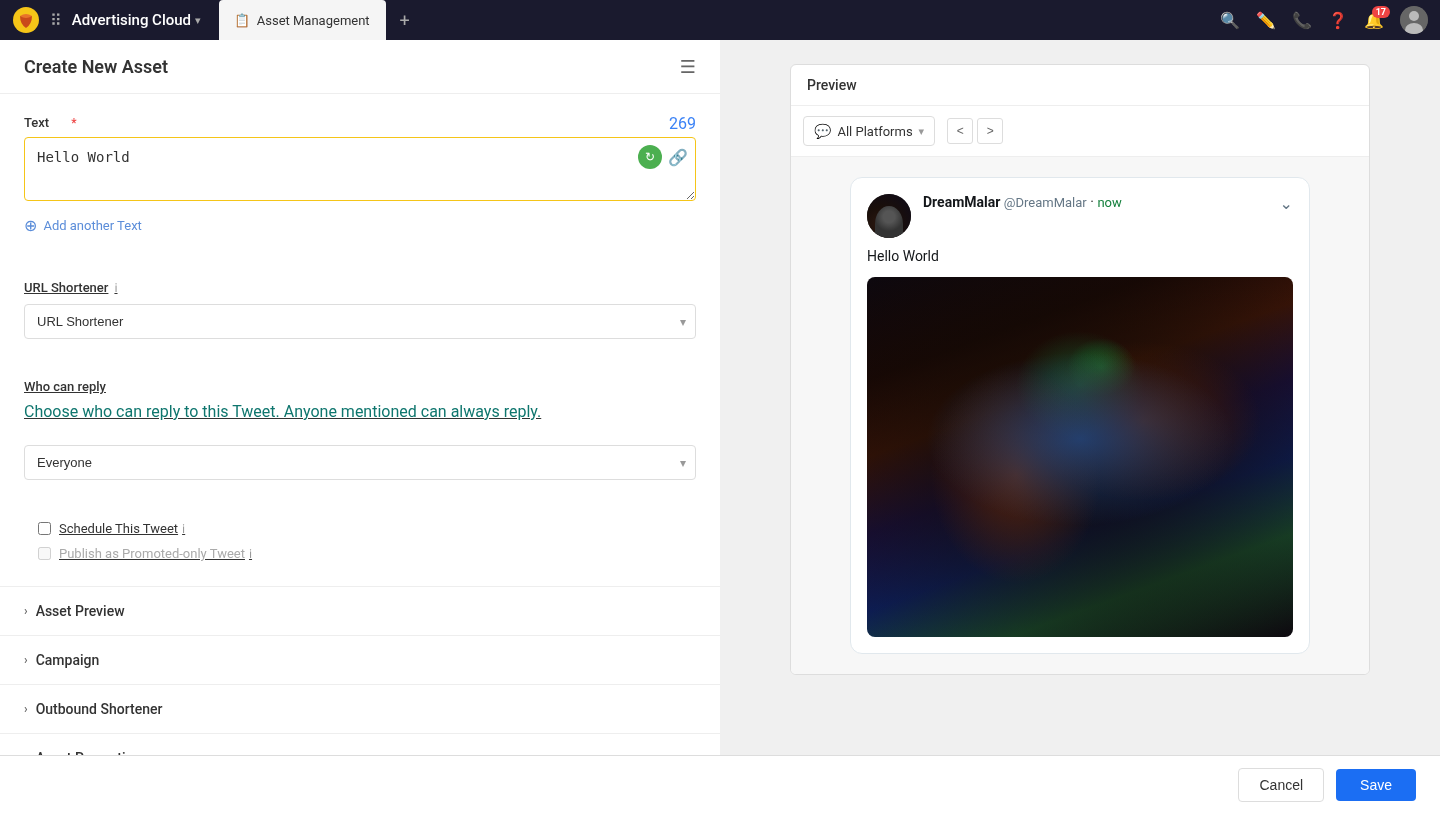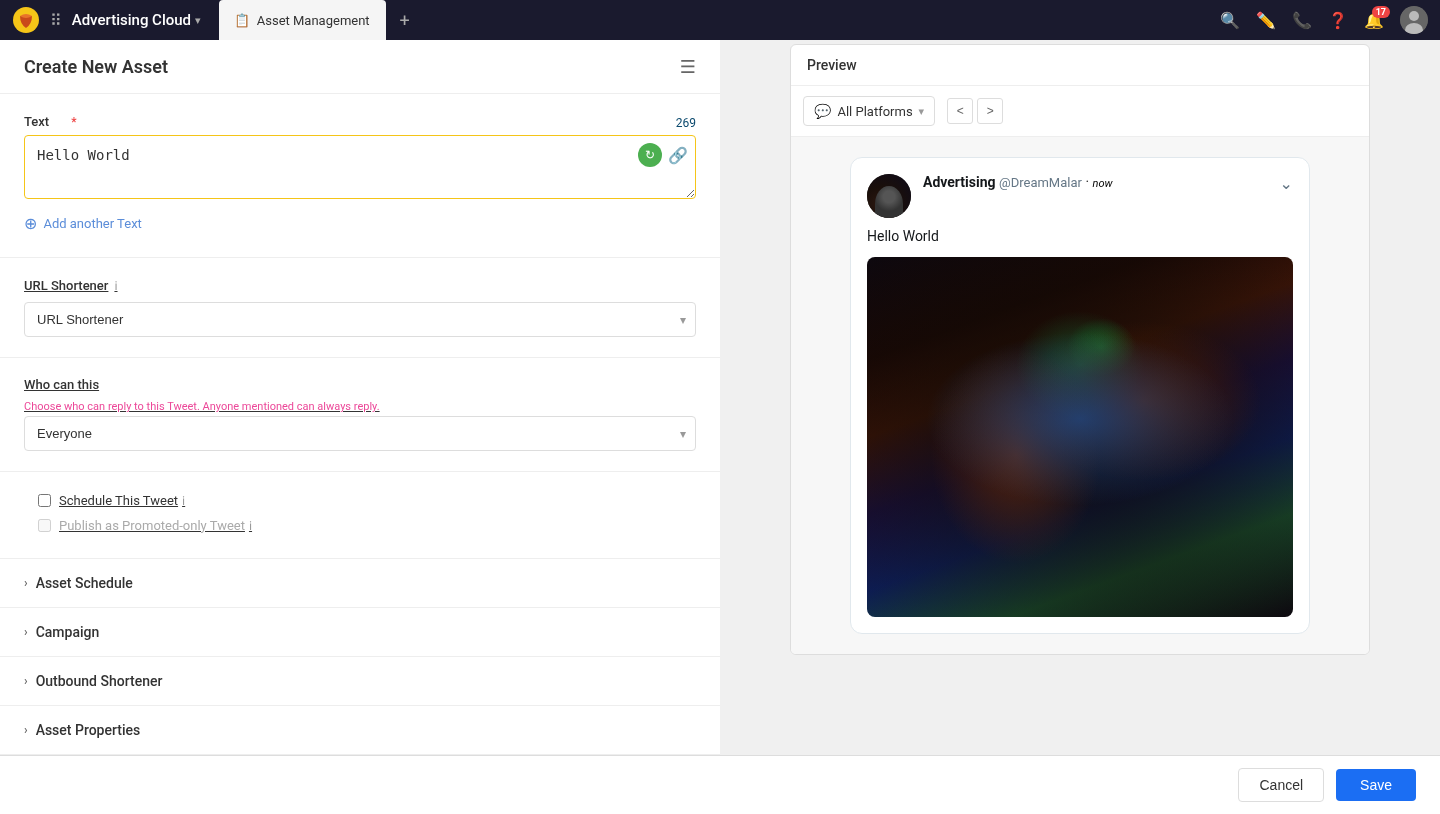--- a/index.html
+++ b/index.html
@@ -48,21 +48,21 @@
     .left-panel { flex: 0 0 720px; background: #fff; overflow-y: auto; padding: 0; display: flex; flex-direction: column; }
 
     .page-title { padding: 16px 24px; font-size: 18px; font-weight: 600; color: #333; border-bottom: 1px solid #eee; }
 
     .form-section { padding: 20px 24px; }
 
     .field-label {
       font-size: 13px; font-weight: 500; color: #333; margin-bottom: 6px; display: flex; align-items: center; gap: 22px;
     }
     .field-label .required { color: #e44; font-size: 12px; }
-    .char-count { float: right; font-size: 12px; color: #0c4a6e; margin-bottom: 4px; }
+    .char-count { float: right; font-size: 16px; color: #3b82f6; margin-bottom: 4px; }
 
     .text-input-wrapper { position: relative; }
     .text-textarea {
       width: 100%; min-height: 64px; border: 1.5px solid #f5c518; border-radius: 4px;
       padding: 10px 70px 10px 12px; font-size: 14px; resize: vertical; outline: none;
       color: #333; line-height: 1.4;
     }
     .text-input-icons {
       position: absolute; right: 8px; top: 8px; display: flex; align-items: center; gap: 6px;
     }
@@ -88,36 +88,36 @@
     .select-field {
       width: 100%; border: 1px solid #ddd; border-radius: 4px; padding: 9px 32px 9px 12px;
       font-size: 13px; color: #333; background: #fff; appearance: none; cursor: pointer;
       outline: none;
     }
     .select-arrow {
       position: absolute; right: 10px; top: 50%; transform: translateY(-50%);
       color: #999; font-size: 12px; pointer-events: none;
     }
 
-    .reply-desc { font-size: 11px; color: #ec4899; margin-bottom: 3px; }
+    .reply-desc { font-size: 16px; color: #0f766e; margin-bottom: 24px; }
 
     .checkbox-row { display: flex; align-items: flex-start; gap: 8px; margin-bottom: 8px; margin-left: 14px; }
     .checkbox-row input[type="checkbox"] { margin-top: 2px; cursor: pointer; }
     .checkbox-label { font-size: 13px; color: #333; display: flex; align-items: center; gap: 4px; }
     .checkbox-label.disabled { color: #aaa; }
     .checkbox-desc { font-size: 12px; color: #666; margin-left: 20px; margin-bottom: 8px; }
 
     .collapsible-section {
       border-top: 1px solid #eee; padding: 16px 24px; cursor: pointer;
       display: flex; align-items: center; gap: 8px; font-size: 14px; font-weight: 500; color: #333;
     }
     .collapsible-section .chevron-icon { font-size: 12px; color: #666; }
 
     
-    .right-panel { flex: 1; background: #f0f0f0; display: flex; flex-direction: column; align-items: center; padding: 4px; }
+    .right-panel { flex: 1; background: #f0f0f0; display: flex; flex-direction: column; align-items: center; padding: 24px; }
 
     .preview-box {
       background: #fff; border: 1px solid #ddd; border-radius: 6px; width: 100%; max-width: 580px; overflow: hidden;
     }
     .preview-header {
       padding: 12px 16px; border-bottom: 1px solid #eee; font-size: 14px; font-weight: 500; color: #333;
     }
     .preview-platform-bar {
       padding: 10px 12px; border-bottom: 1px solid #eee; display: flex; align-items: center; gap: 8px;
     }
@@ -149,21 +149,21 @@
     }
     .tweet-avatar-silhouette {
       width: 28px; height: 36px;
       background: radial-gradient(circle at 50% 30%, #555 20%, #333 50%);
       border-radius: 50% 50% 0 0;
       margin-bottom: -4px;
     }
     .tweet-user-info { flex: 1; }
     .tweet-username { font-size: 14px; font-weight: 700; color: #14171a; }
     .tweet-handle { font-size: 13px; color: #657786; }
-    .tweet-time { font-size: 11px; color: #000000; font-style: italic; }
+    .tweet-time { font-size: 13px; color: #15803d; }
     .tweet-dropdown { color: #657786; font-size: 16px; cursor: pointer; }
     .tweet-text { font-size: 14px; color: #14171a; margin-bottom: 10px; line-height: 1.5; }
     .tweet-image {
       width: 100%; height: 360px; border-radius: 8px; overflow: hidden;
       background: linear-gradient(135deg, #1a0a05 0%, #3d1505 15%, #6b2a08 25%, #2d1a4a 40%, #1a2a5e 55%, #0d4a6b 65%, #1a6b3a 75%, #2d7a2a 85%, #4a8a1a 90%, #1a0a05 100%);
       position: relative;
     }
     .tweet-image-nebula {
       width: 100%; height: 100%;
       background:
@@ -278,21 +278,21 @@
           <option value="URL Shortener">URL Shortener</option>
         </select>
         <span class="select-arrow">▾</span>
       </div>
     </div>
 
     <div class="divider"></div>
 
     <div class="reply-section">
       <div class="section-label">
-        <span>Who can this</span>
+        <span>Who can reply</span>
       </div>
       <p class="reply-desc">Choose who can reply to this Tweet. Anyone mentioned can always reply.</p>
       <div class="select-wrapper">
         <select class="select-field">
           <option value="Everyone">Everyone</option>
         </select>
         <span class="select-arrow">▾</span>
       </div>
     </div>
 
@@ -310,21 +310,21 @@
         <input type="checkbox" id="promoted-cb" disabled="" style="">
         <label class="checkbox-label disabled" for="promoted-cb">
           <span>Publish as Promoted-only Tweet</span>
           <span class="info-icon">ℹ</span>
         </label>
       </div>
     </div>
 
     <div class="collapsible-section">
       <span class="chevron-icon">›</span>
-      <span>Asset Schedule</span>
+      <span>Asset Preview</span>
     </div>
     <div class="collapsible-section">
       <span class="chevron-icon">›</span>
       <span>Campaign</span>
     </div>
     <div class="collapsible-section">
       <span class="chevron-icon">›</span>
       <span>Outbound Shortener</span>
     </div>
     <div class="collapsible-section">
@@ -355,21 +355,21 @@
       </div>
       <div class="preview-content">
         <div class="tweet-card">
           <div class="tweet-header">
             <div class="tweet-avatar">
               <div class="tweet-avatar-inner">
                 <div class="tweet-avatar-silhouette"></div>
               </div>
             </div>
             <div class="tweet-user-info">
-              <span class="tweet-username">Advertising</span>
+              <span class="tweet-username">DreamMalar</span>
               <span class="tweet-handle">@DreamMalar</span>
               · <span class="tweet-time">now</span>
             </div>
             <span class="tweet-dropdown">⌄</span>
           </div>
           <div class="tweet-text">Hello World</div>
           <div class="tweet-image">
             <div class="tweet-image-nebula"></div>
           </div>
         </div>

